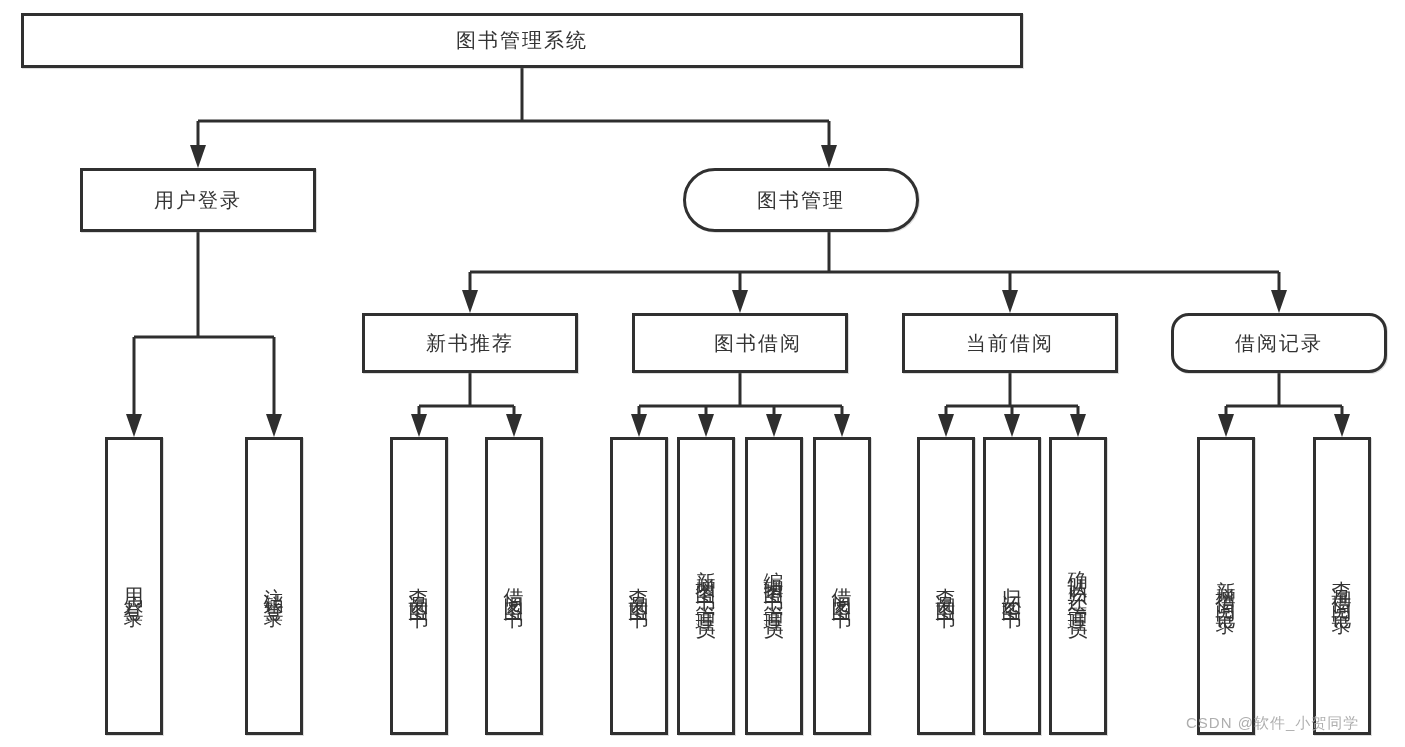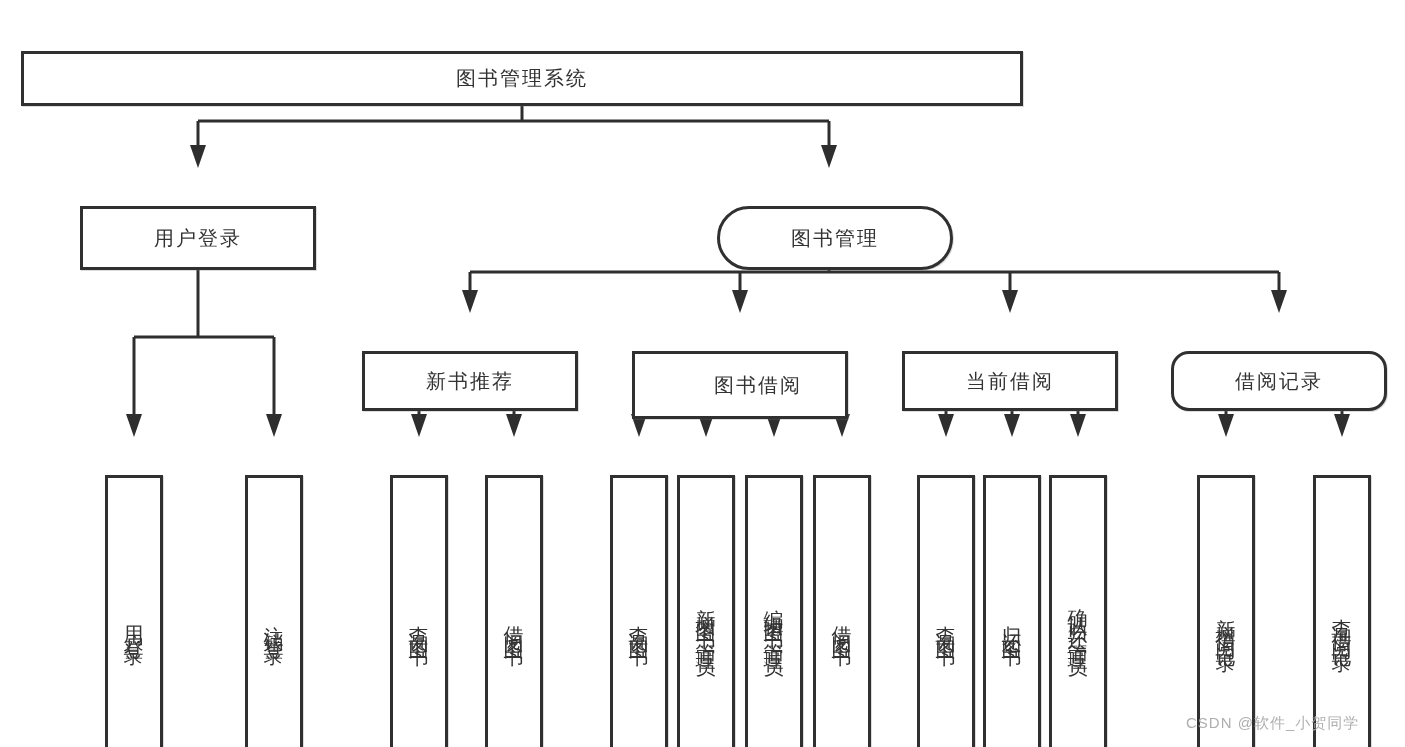--- a/index.html
+++ b/index.html
@@ -25,21 +25,20 @@
     position: absolute;
     box-sizing: border-box;
     background: #ffffff;
     border: 3px solid #303030;
     color: #333333;
     display: flex;
     align-items: center;
     justify-content: center;
     z-index: 2;
     box-shadow: 1px 1px 0 rgba(120,120,120,0.25);
-    margin-top: 38px;
   }
   .h-box {
     font-size: 20px;
     letter-spacing: 2px;
     white-space: nowrap;
   }
   .v-box {
     width: 58px;
     top: 437px;
     height: 298px;
@@ -131,24 +130,24 @@
       <polygon points="1004,414 1020,414 1012,437"></polygon>
       <polygon points="1070,414 1086,414 1078,437"></polygon>
       <polygon points="1218,414 1234,414 1226,437"></polygon>
       <polygon points="1334,414 1350,414 1342,437"></polygon>
     </g>
   </svg>
 
   <div class="node h-box" style="left:21px; top:13px; width:1002px; height:55px;">图书管理系统</div>
 
   <div class="node h-box" style="left:80px; top:168px; width:236px; height:64px;">用户登录</div>
-  <div class="node h-box" style="left:717px; top:168px; width:236px; height:64px;border-radius:32px;">图书管理</div>
+  <div class="node h-box" style="left:683px; top:168px; width:236px; height:64px;border-radius:32px;">图书管理</div>
 
   <div class="node h-box" style="left:362px; top:313px; width:216px; height:60px;">新书推荐</div>
-  <div class="node h-box" style="left:632px; top:313px; width:216px; height:68px;padding-left:36px;">图书借阅</div>
+  <div class="node h-box" style="left:632px; top:313px; width:216px; height:60px;padding-left:36px;">图书借阅</div>
   <div class="node h-box" style="left:902px; top:313px; width:216px; height:60px;">当前借阅</div>
   <div class="node h-box" style="left:1171px; top:313px; width:216px; height:60px;border-radius:18px;">借阅记录</div>
 
   <div class="node v-box" style="left:105px;">用户登录</div>
   <div class="node v-box" style="left:245px;">注销登录</div>
 
   <div class="node v-box" style="left:390px;">查询图书</div>
   <div class="node v-box" style="left:485px;">借阅图书</div>
 
   <div class="node v-box" style="left:610px;">查询图书</div>

